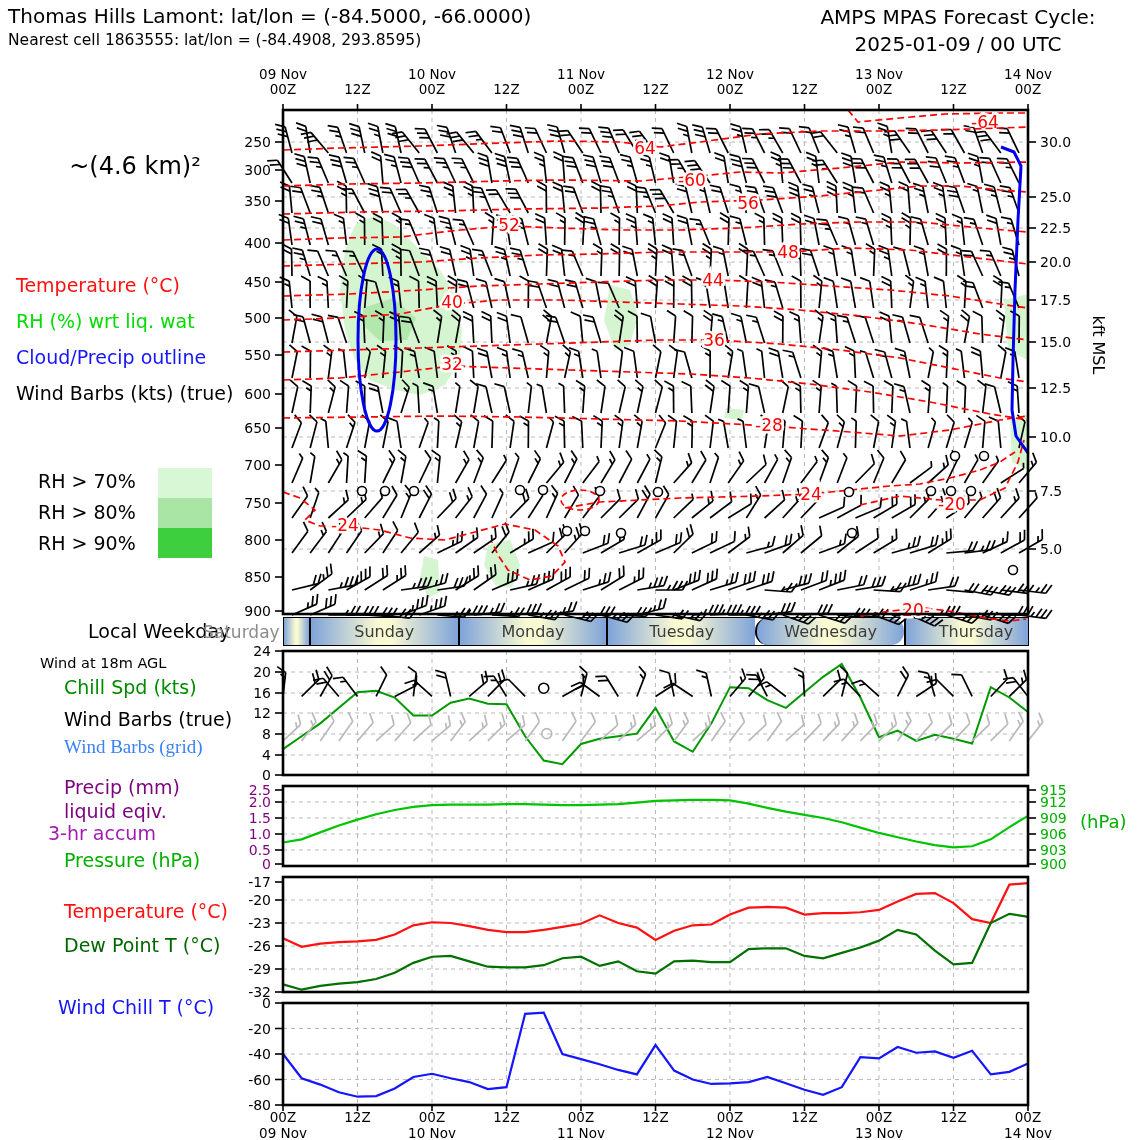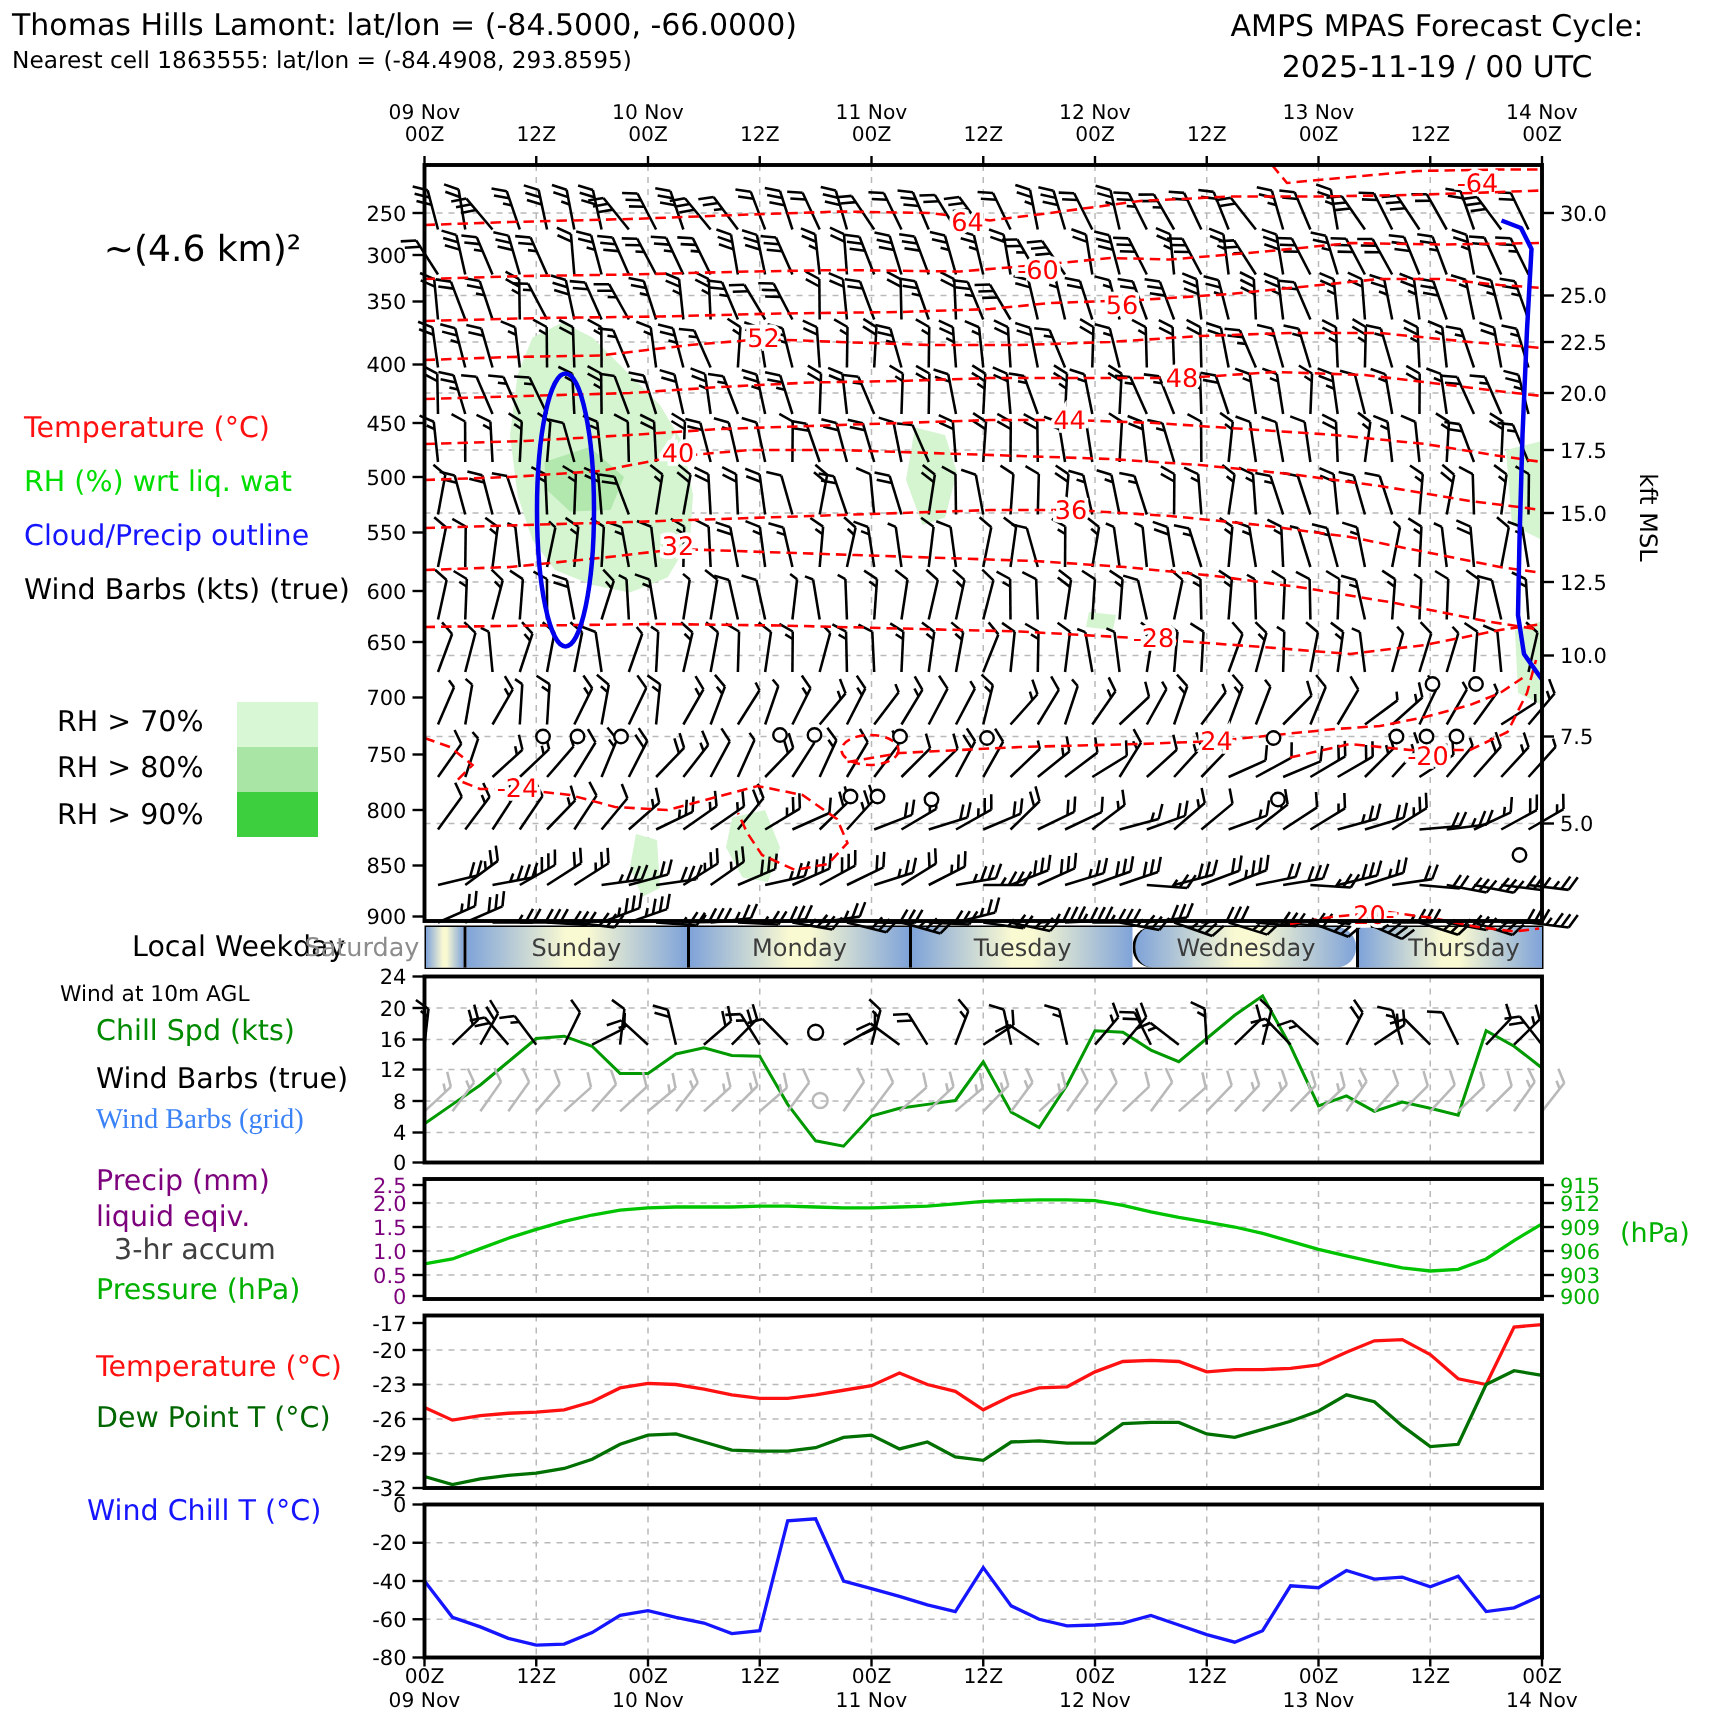--- a/index.html
+++ b/index.html
@@ -17,42 +17,42 @@
   #rh-swatches{left:158px;top:468px;width:54px;}
   #rh-swatches div{height:30px;width:54px;}
   #local-weekday{left:88px;top:620px;font-size:19px;}
   #saturday-out{left:203px;top:622px;font-size:17px;color:#8c8c8c;}
   #wind10m{left:40px;top:655px;font-size:14.5px;}
   #windspd{left:64px;top:676px;font-size:19px;color:#008a00;}
   #windbarbstrue{left:64px;top:708px;font-size:19px;color:#000;}
   #windbarbsgrid{left:64px;top:736px;font-size:19px;color:#3b82f6;font-family:Liberation Serif, serif;}
   #precip1{left:64px;top:776px;font-size:19px;color:#7d007d;}
   #precip2{left:64px;top:800px;font-size:19px;color:#7d007d;}
-  #precip3{left:76px;top:822px;font-size:19px;color:#404040;}
+  #precip3{left:48px;top:822px;font-size:19px;color:#a21caf;}
   #preslab{left:64px;top:849px;font-size:19px;color:#00b000;}
   #templab{left:64px;top:900px;font-size:19px;color:#ff1111;}
   #dewlab{left:64px;top:934px;font-size:19px;color:#006600;}
   #chilllab{left:58px;top:996px;font-size:19px;color:#1515ff;}
   #weekday-bar{position:absolute;left:283px;top:617px;width:746px;height:29px;
     display:flex;border:1.5px solid #000;box-sizing:border-box;}
   .daycell{height:100%;box-sizing:border-box;display:flex;align-items:center;justify-content:center;
     font-size:16px;color:#3c3c3c;border-left:2px solid #000;
     background:linear-gradient(90deg,#7fa3d9 0%,#f9f9d2 45%,#f9f9d2 55%,#7fa3d9 100%);}
   .daycell:first-child{border-left:none;}
   svg text{font-family:"DejaVu Sans",sans-serif;}
 </style>
 </head>
 <body>
 <div id="stage">
 
 <div class="abs" id="title">Thomas Hills Lamont: lat/lon = (-84.5000, -66.0000)</div>
 <div class="abs" id="subtitle">Nearest cell 1863555: lat/lon = (-84.4908, 293.8595)</div>
 <div class="abs" id="cycle">
   <div>AMPS MPAS Forecast Cycle:</div>
-  <div>2025-11-19 / 00 UTC</div>
+  <div>2025-01-09 / 00 UTC</div>
 </div>
 <div class="abs" id="cellsize2">~(4.6 km)²</div>
 
 <div class="abs leg" style="top:274px;color:#ff1111;">Temperature (°C)</div>
 <div class="abs leg" style="top:310px;color:#00dd00;">RH (%) wrt liq. wat</div>
 <div class="abs leg" style="top:346px;color:#1515ff;">Cloud/Precip outline</div>
 <div class="abs leg" style="top:382px;color:#000;">Wind Barbs (kts) (true)</div>
 
 <div class="abs" id="rh-legend-text">
   <div>RH &gt; 70%</div>
@@ -60,21 +60,21 @@
   <div>RH &gt; 90%</div>
 </div>
 <div class="abs" id="rh-swatches">
   <div style="background: rgb(216, 247, 212);"></div>
   <div style="background: rgb(169, 229, 164);"></div>
   <div style="background: rgb(62, 207, 62);"></div>
 </div>
 
 <div class="abs" id="local-weekday">Local Weekday</div>
 <div class="abs" id="saturday-out">Saturday</div>
-<div class="abs" id="wind10m">Wind at 10m AGL</div>
+<div class="abs" id="wind10m">Wind at 18m AGL</div>
 <div class="abs" id="windspd">Chill Spd (kts)</div>
 <div class="abs" id="windbarbstrue">Wind Barbs (true)</div>
 <div class="abs" id="windbarbsgrid">Wind Barbs (grid)</div>
 <div class="abs" id="precip1">Precip (mm)</div>
 <div class="abs" id="precip2">liquid eqiv.</div>
 <div class="abs" id="precip3">3-hr accum</div>
 <div class="abs" id="preslab">Pressure (hPa)</div>
 <div class="abs" id="templab">Temperature (°C)</div>
 <div class="abs" id="dewlab">Dew Point T (°C)</div>
 <div class="abs" id="chilllab">Wind Chill T (°C)</div>

